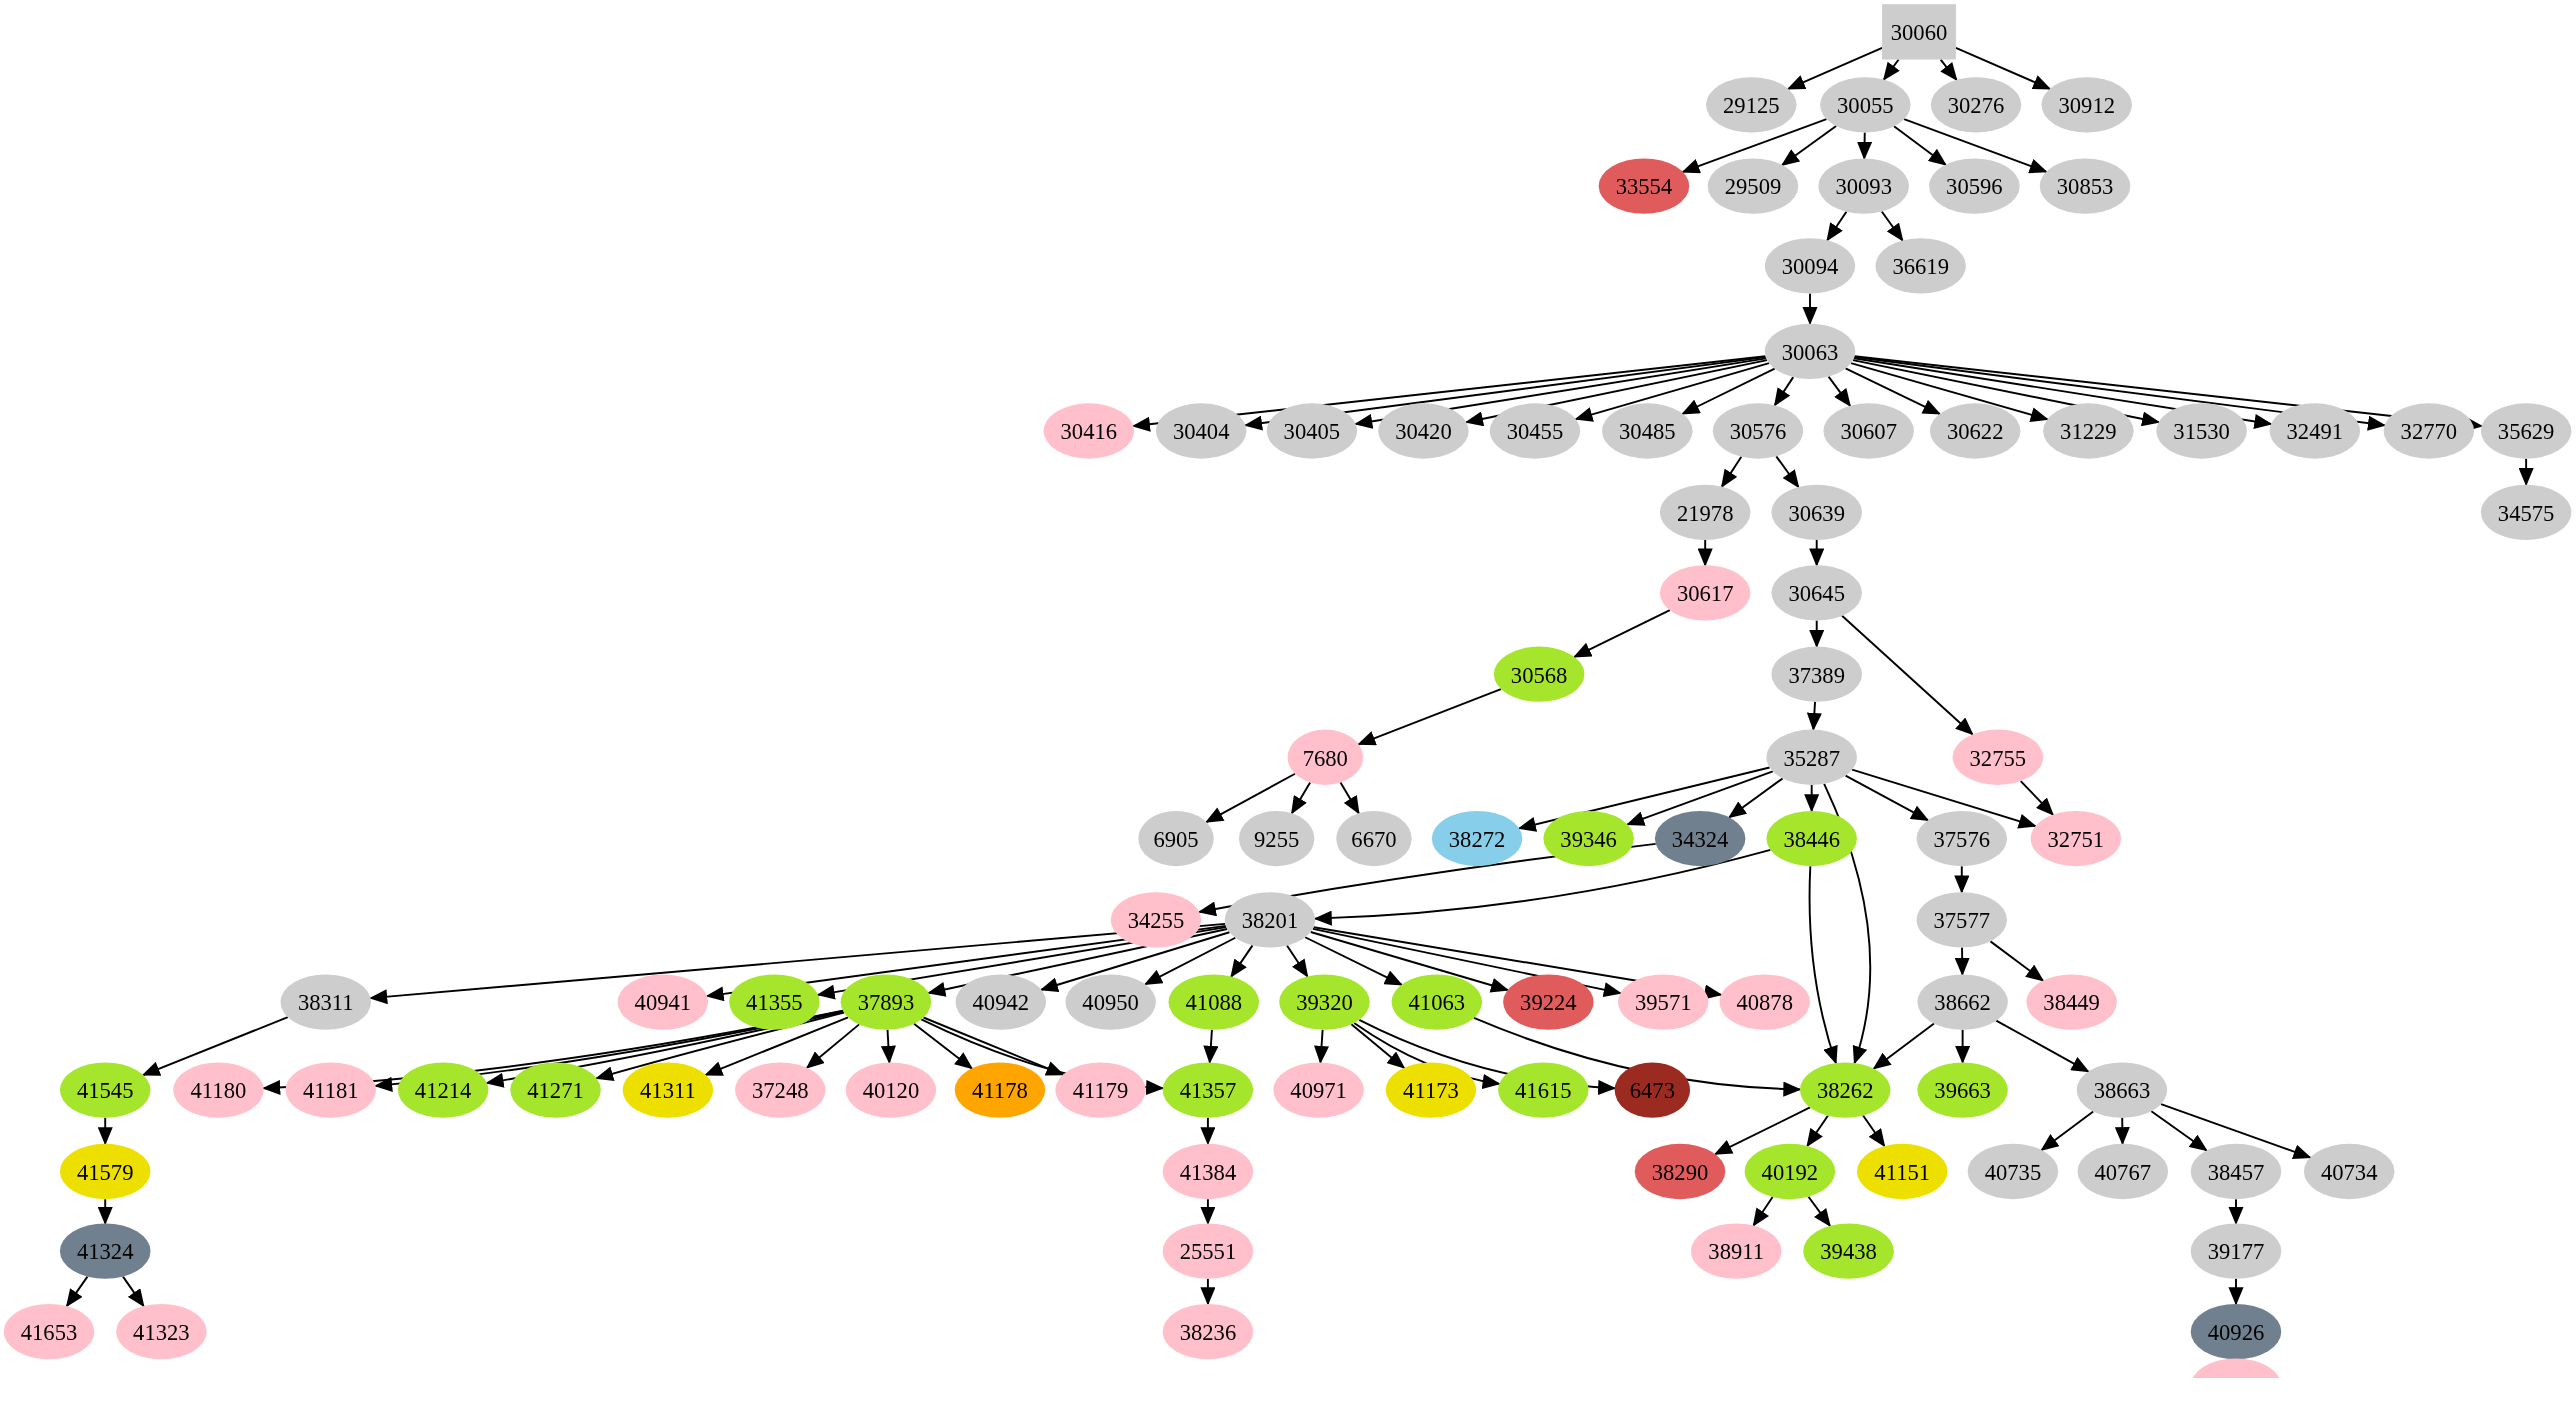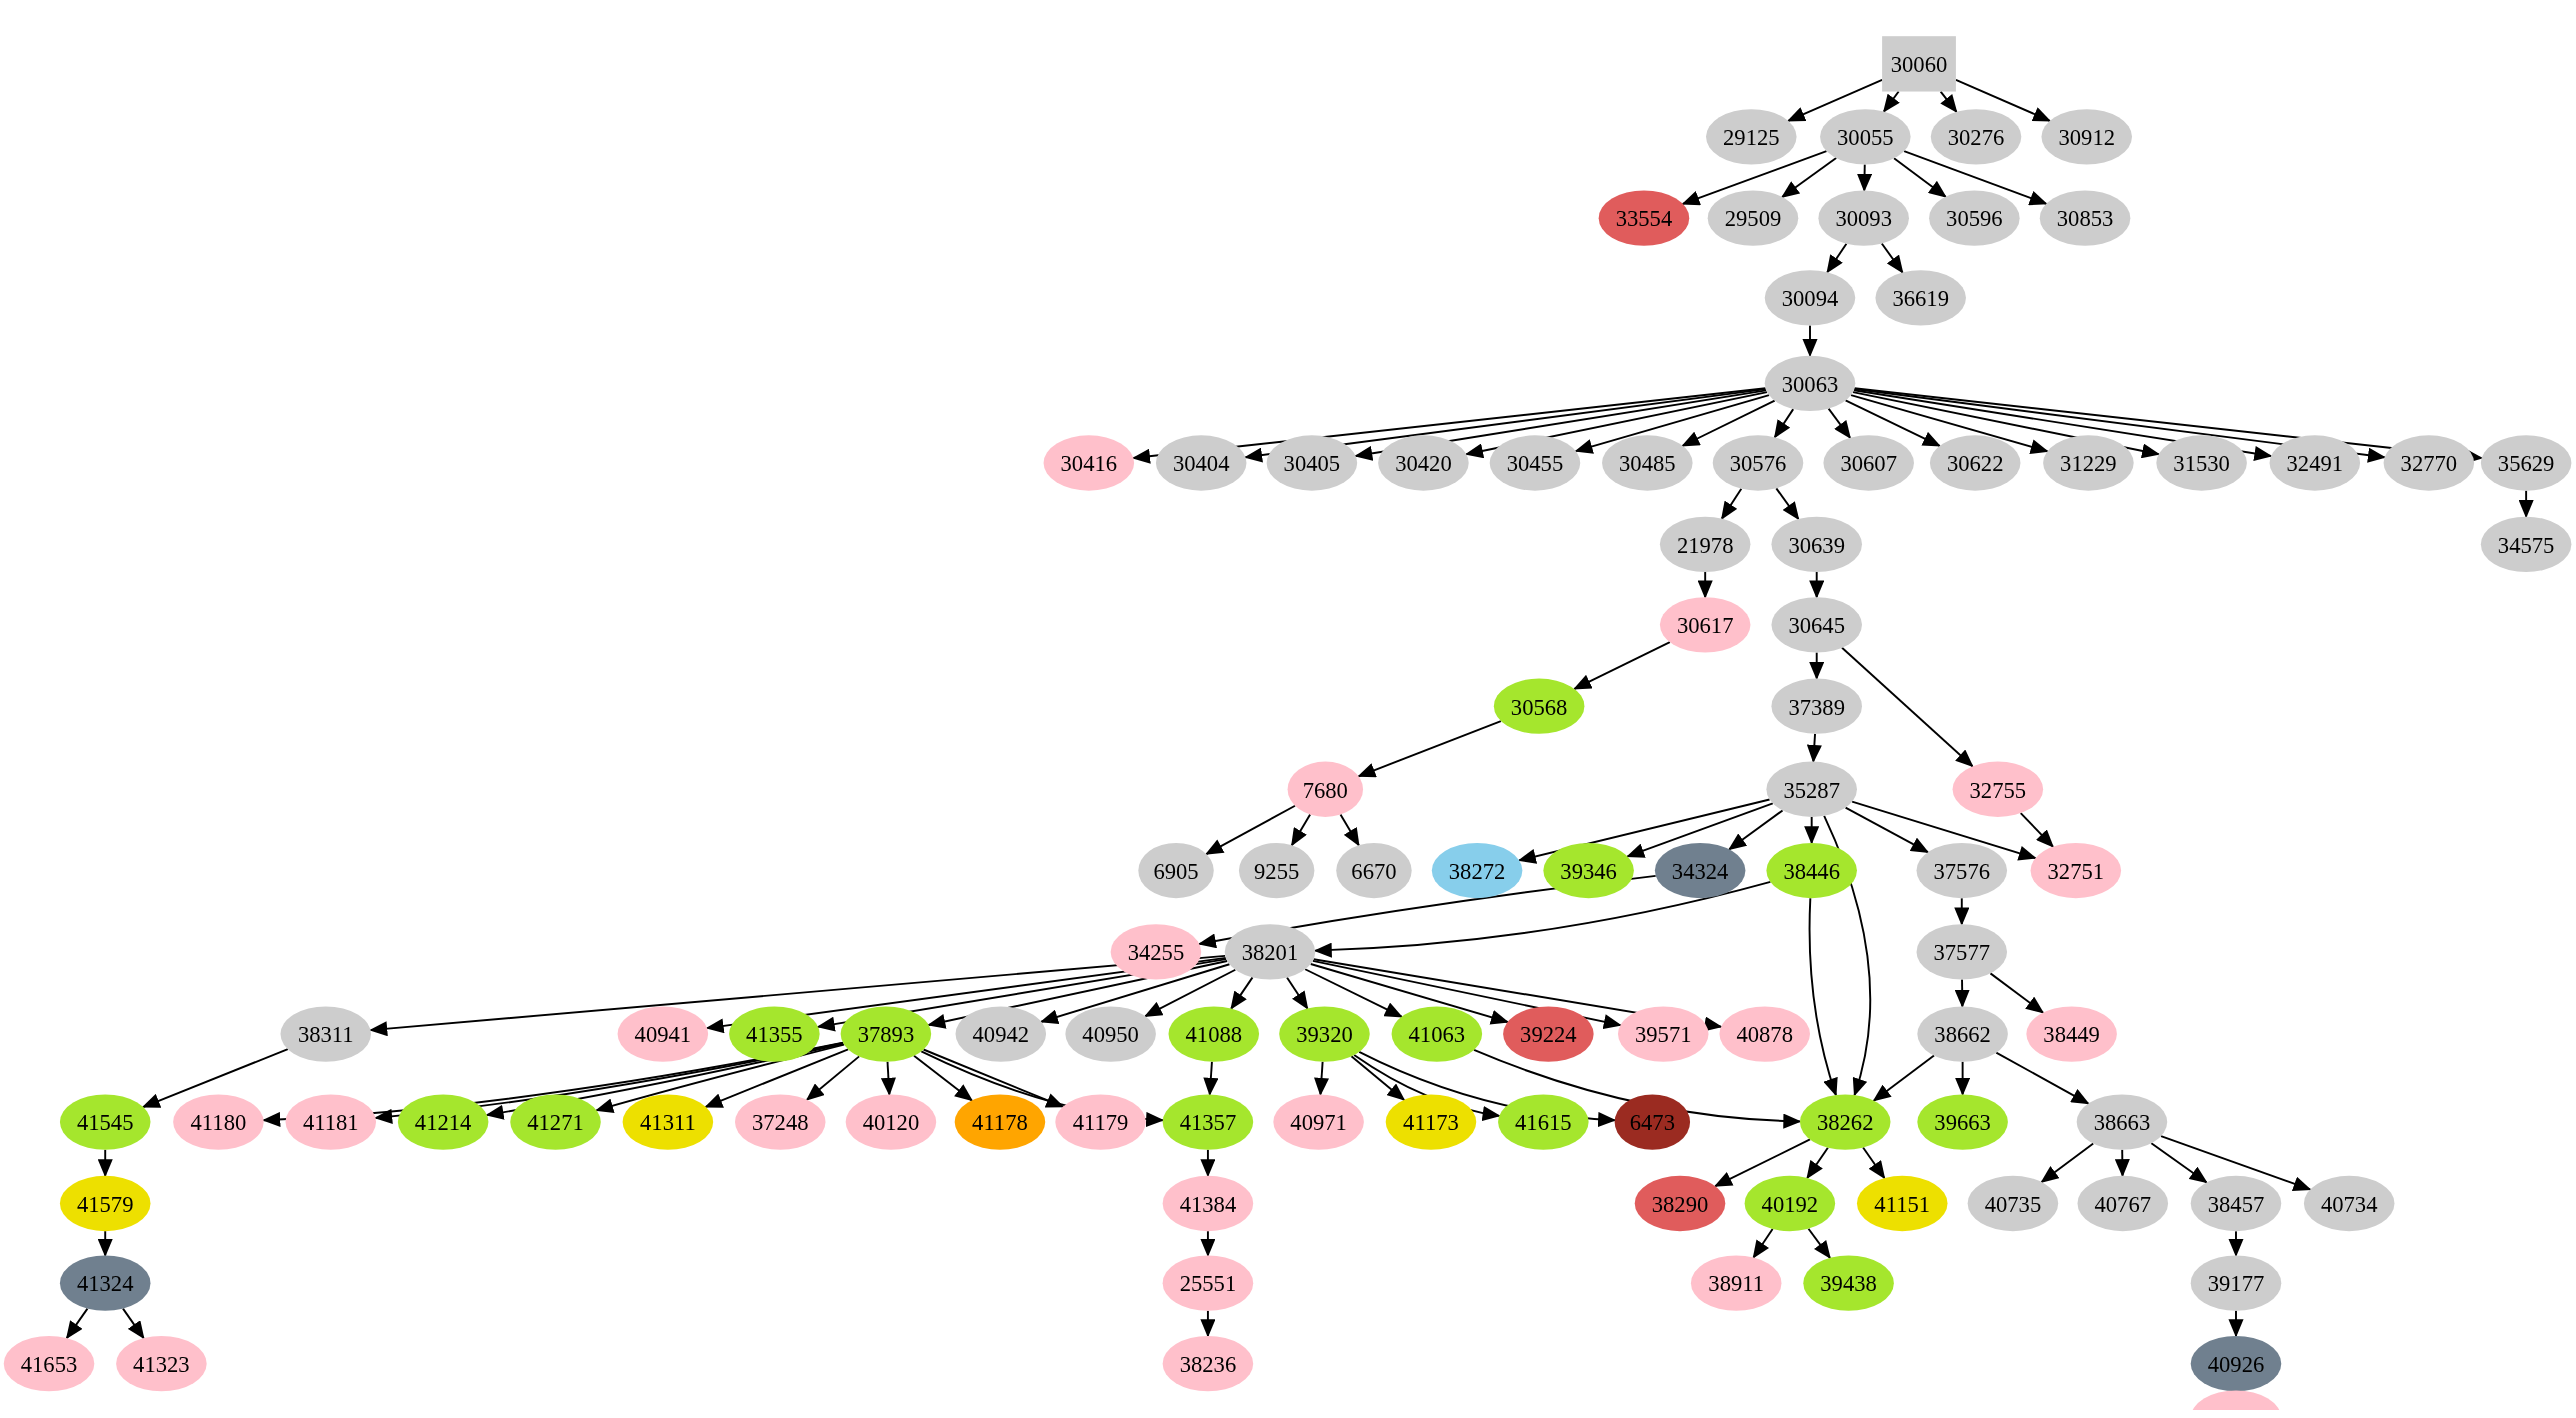--- a/index.html
+++ b/index.html
@@ -1,17 +1,17 @@
 <!DOCTYPE html>
 <html style="font-size:13.4px"><head>
 <meta charset="utf-8">
 <style>
   html,body{margin:0;padding:0;background:#ffffff;}
   body{font-family:"Liberation Serif", serif;}
-  #stage{position:relative;width:2576px;height:1378px;background:#ffffff;overflow:hidden;margin-top:32px;}
+  #stage{position:relative;width:2576px;height:1378px;background:#ffffff;overflow:hidden;}
   svg{display:block;}
   .edge{fill:none;stroke:#000000;stroke-width:2.3px;}
   .node-label{font-family:"Liberation Serif", serif;font-size:27px;fill:#000000;
               text-anchor:middle;pointer-events:none;}
 </style>
 </head>
 <body>
 
 <div id="stage">
   <svg id="graph" width="2576" height="1418" viewBox="0 0 3071 1691" xmlns="http://www.w3.org/2000/svg">

